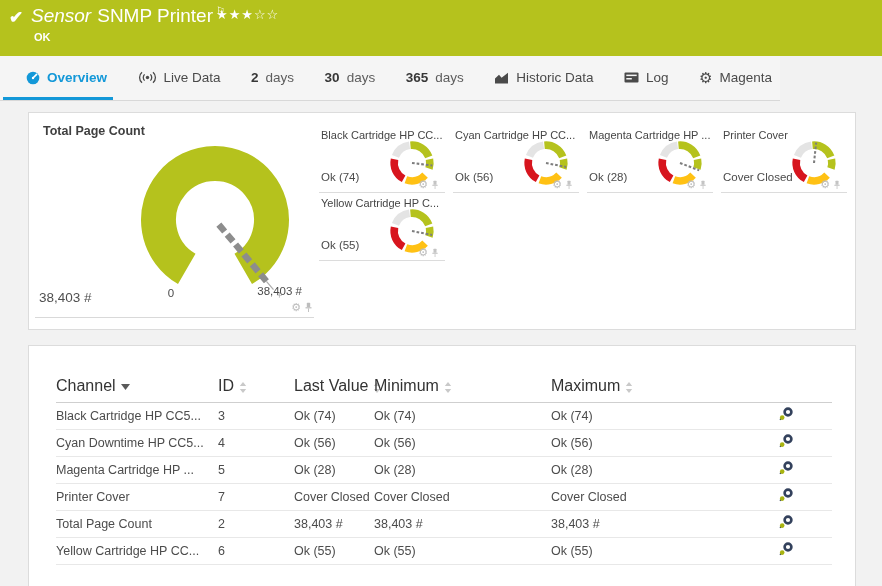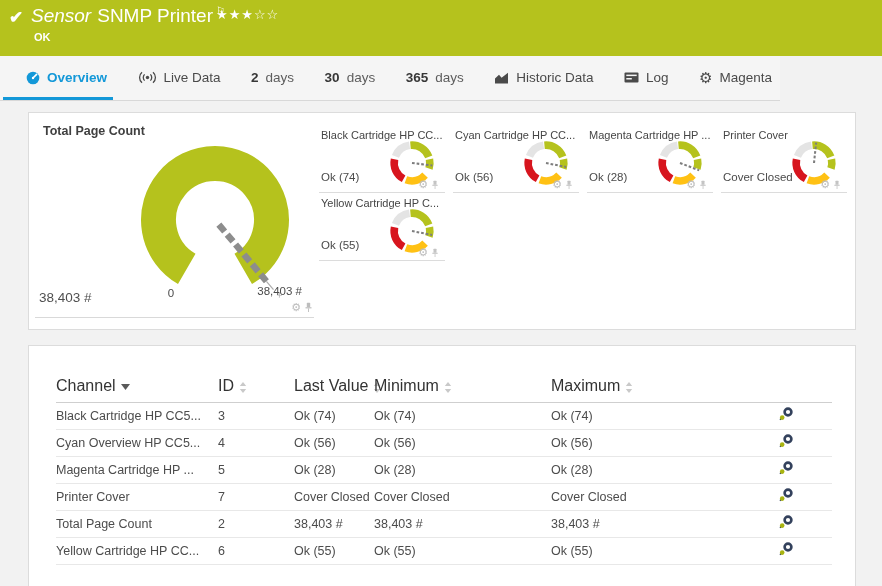--- a/index.html
+++ b/index.html
@@ -352,21 +352,21 @@
           <td class="r">Ok (74)</td>
           <td class="r">Ok (74)</td>
           <td class="r">Ok (74)</td>
           <td class="ico-cell"><svg width="16" height="14" viewBox="0 0 16 14">
                 <circle cx="10" cy="5" r="3.4" fill="none" stroke="#33415c" stroke-width="2.6"></circle>
                 <path d="M2 12.8 L4.8 10" stroke="#33415c" stroke-width="1.6"></path>
                 <circle cx="4.2" cy="10.6" r="2.3" fill="#a9b410"></circle>
               </svg></td>
         </tr>
         <tr>
-          <td>Cyan Overview HP CC5...</td>
+          <td>Cyan Downtime HP CC5...</td>
           <td>4</td>
           <td class="r">Ok (56)</td>
           <td class="r">Ok (56)</td>
           <td class="r">Ok (56)</td>
           <td class="ico-cell"><svg width="16" height="14" viewBox="0 0 16 14">
                 <circle cx="10" cy="5" r="3.4" fill="none" stroke="#33415c" stroke-width="2.6"></circle>
                 <path d="M2 12.8 L4.8 10" stroke="#33415c" stroke-width="1.6"></path>
                 <circle cx="4.2" cy="10.6" r="2.3" fill="#a9b410"></circle>
               </svg></td>
         </tr>

